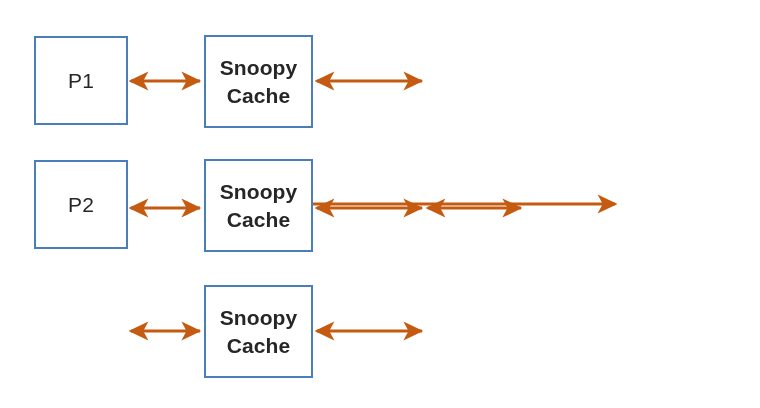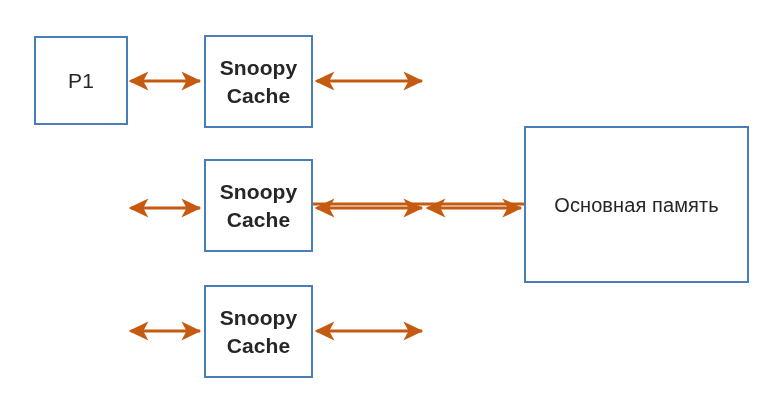--- a/index.html
+++ b/index.html
@@ -81,31 +81,31 @@
     <line x1="428" y1="208" x2="521" y2="208" stroke="#C55A11" stroke-width="3" marker-start="url(#ahL)" marker-end="url(#ahR)"></line>
 
     <line x1="131" y1="331" x2="200" y2="331" stroke="#C55A11" stroke-width="3" marker-start="url(#ahL)" marker-end="url(#ahR)"></line>
 
     <line x1="317" y1="331" x2="422" y2="331" stroke="#C55A11" stroke-width="3" marker-start="url(#ahL)" marker-end="url(#ahR)"></line>
   </svg>
 
   <div class="node proc-box row-1">
     <span class="node-label">P1</span>
   </div>
+  <div class="node proc-box row-2">
+    <span class="node-label">P2</span>
+  </div>
 
   <div class="node cache-box cache-row-1">
     <span class="node-label">Snoopy
 Cache</span>
   </div>
   <div class="node cache-box cache-row-2">
     <span class="node-label">Snoopy
 Cache</span>
   </div>
   <div class="node cache-box cache-row-3">
     <span class="node-label">Snoopy
 Cache</span>
   </div>
 
-  <div class="node mem-box">
-    <span class="node-label">Основная память</span>
-  </div>
 
 </div>
 
 </body></html>

